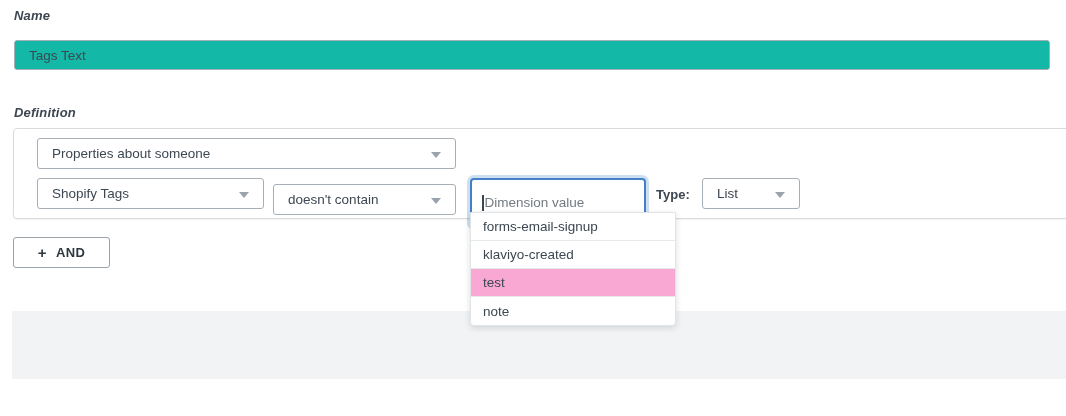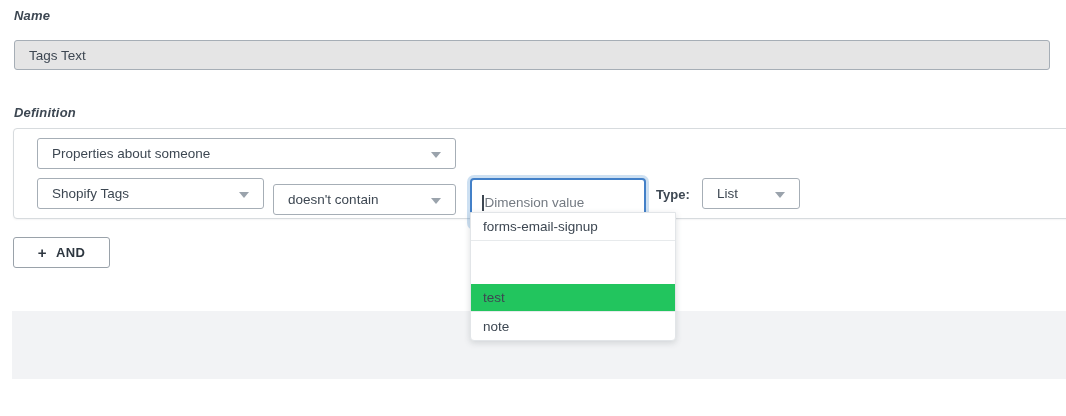--- a/index.html
+++ b/index.html
@@ -16,21 +16,21 @@
     font-size: 13px;
     font-weight: 700;
     color: #3d4752;
     letter-spacing: .2px;
     font-style: italic;
   }
   .text-input {
     position: absolute;
     border: 1px solid #a6aeb6;
     border-radius: 3px;
-    background: #e5e5e5;
+    background: #14b8a6;
     font-family: "Liberation Sans", sans-serif;
     font-size: 13.5px;
     color: #3d4752;
     padding: 0 14px;
     outline: none;
   }
   #name-input { left: 14px; top: 40px; width: 1036px; height: 30px; }
 
   .definition-card {
     position: absolute;
@@ -125,21 +125,21 @@
     height: 28px;
     display: flex; align-items: center;
     padding: 0 12px;
     font-size: 13.5px;
     color: #3d4752;
     border-bottom: 1px solid #e7eaec;
     background: #fff;
     cursor: pointer;
   }
   .suggestion-item:last-child { border-bottom: none; border-radius: 13px; }
-  .suggestion-item.highlighted { background: #22c55e; margin-top: 43px; }
+  .suggestion-item.highlighted { background: #f9a8d4; }
 
   .footer-bar {
     position: absolute;
     left: 12px; top: 311px;
     width: 1058px; height: 68px;
     background: #f2f3f5;
   }
 </style>
 </head>
 <body>
@@ -178,17 +178,18 @@
   <span class="chev"></span>
 </div>
 
 <button class="and-button">
   <span class="plus">+</span>
   <span>AND</span>
 </button>
 
 <div class="suggestion-dropdown">
   <div class="suggestion-item">forms-email-signup</div>
+  <div class="suggestion-item">klaviyo-created</div>
   <div class="suggestion-item highlighted">test</div>
   <div class="suggestion-item">note</div>
 </div>
 
 <div class="footer-bar"></div>
 
 </body></html>

